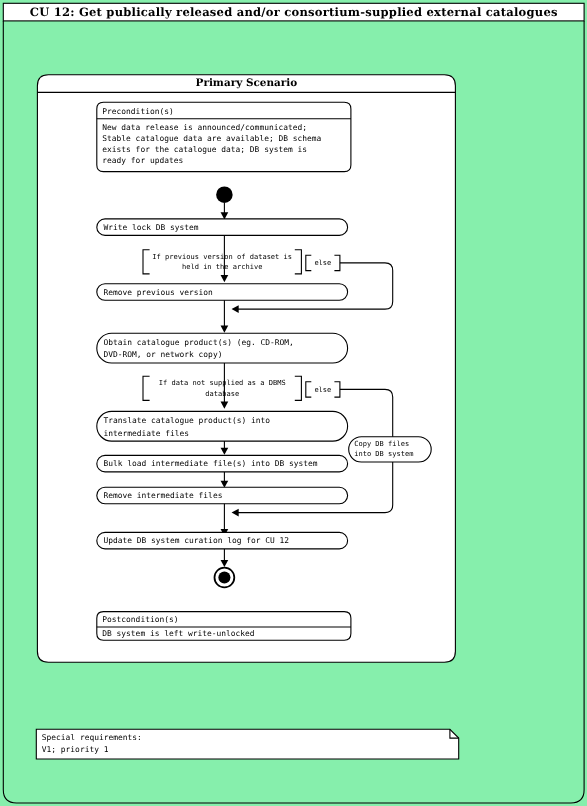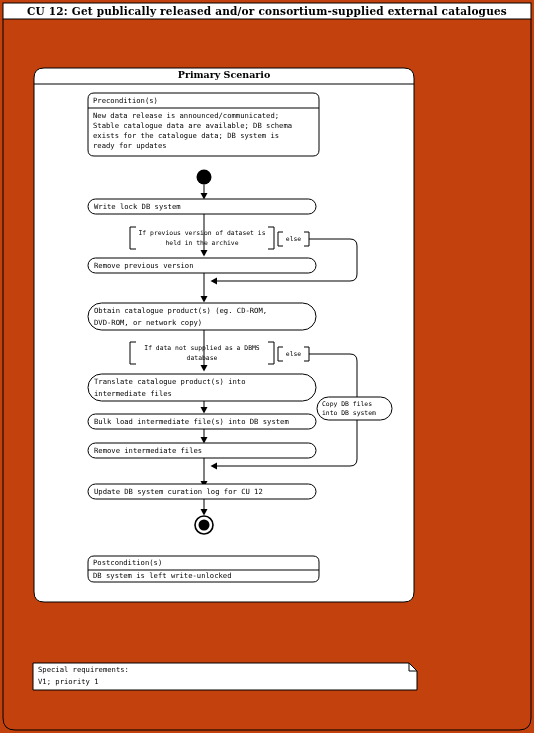--- a/index.html
+++ b/index.html
@@ -10,21 +10,21 @@
   body {
     width: 534px;
     height: 733px;
     font-family: "DejaVu Sans Mono", monospace;
     overflow: hidden;
   }
   #page {
     position: relative;
     width: 534px;
     height: 733px;
-    background: #c2410c;
+    background: #86efac;
   }
   svg#diagram {
     display: block;
     width: 534px;
     height: 733px;
   }
   text {
     fill: #000000;
     dominant-baseline: middle;
   }

